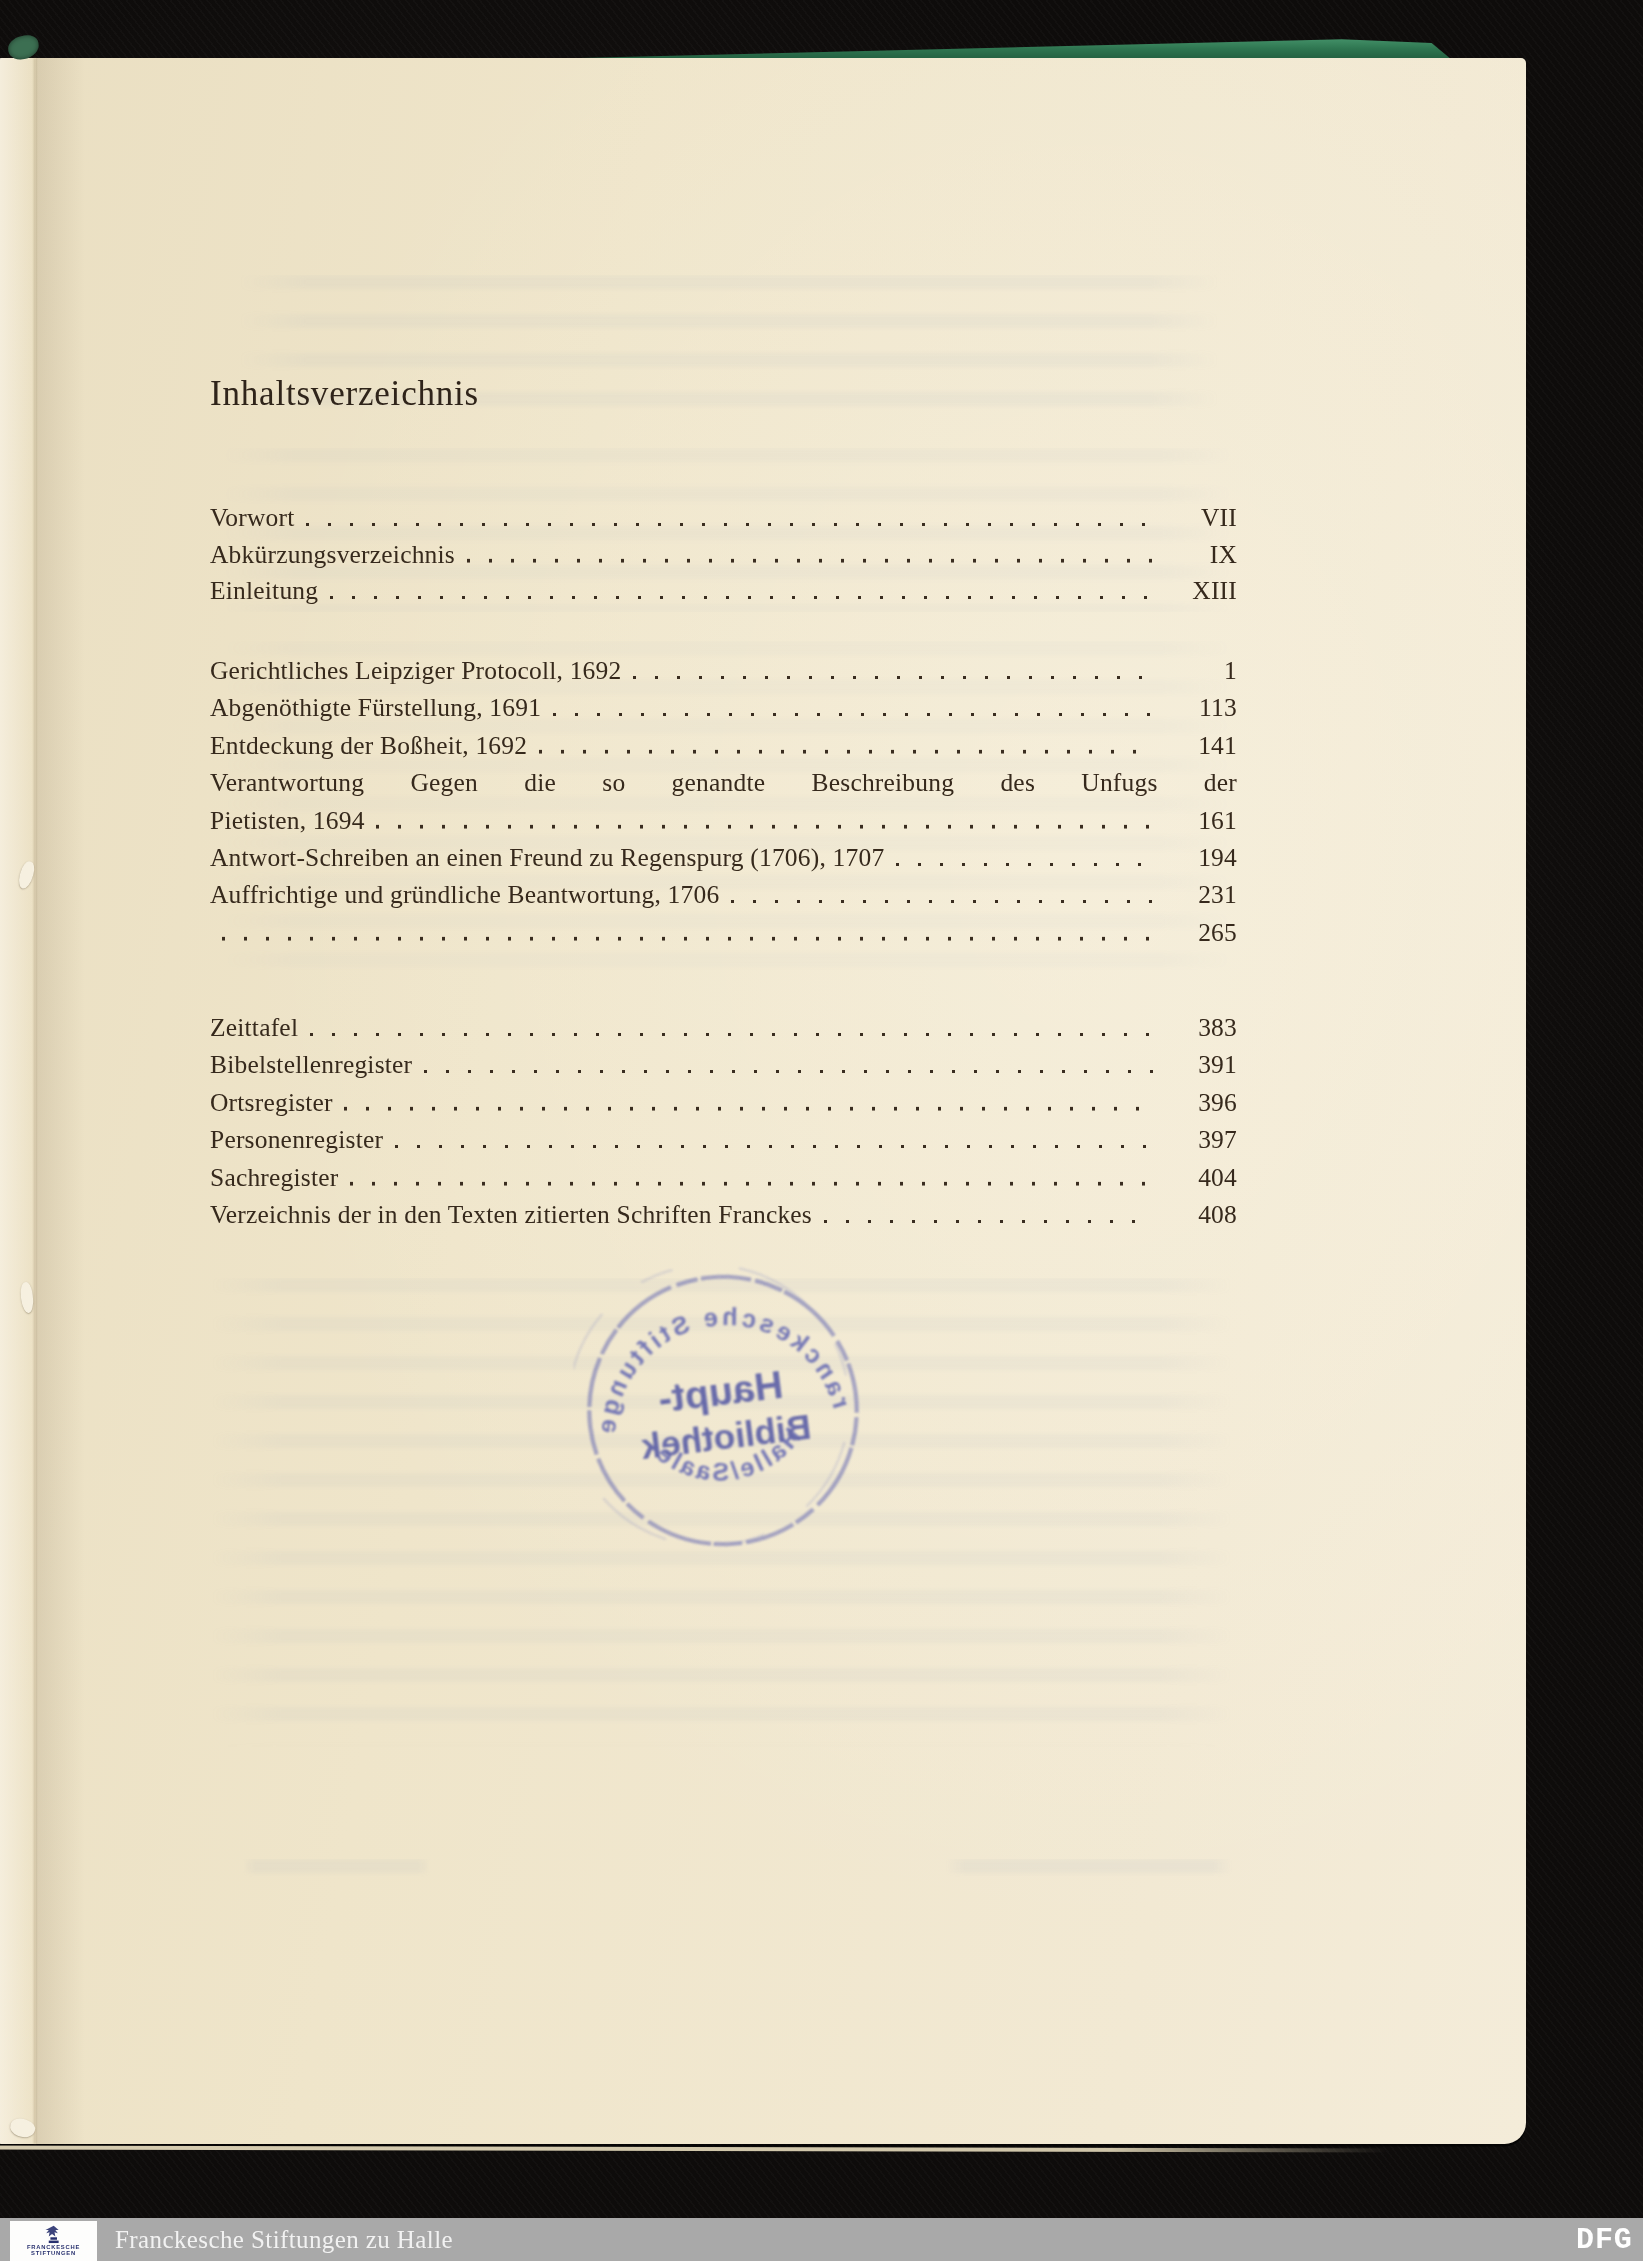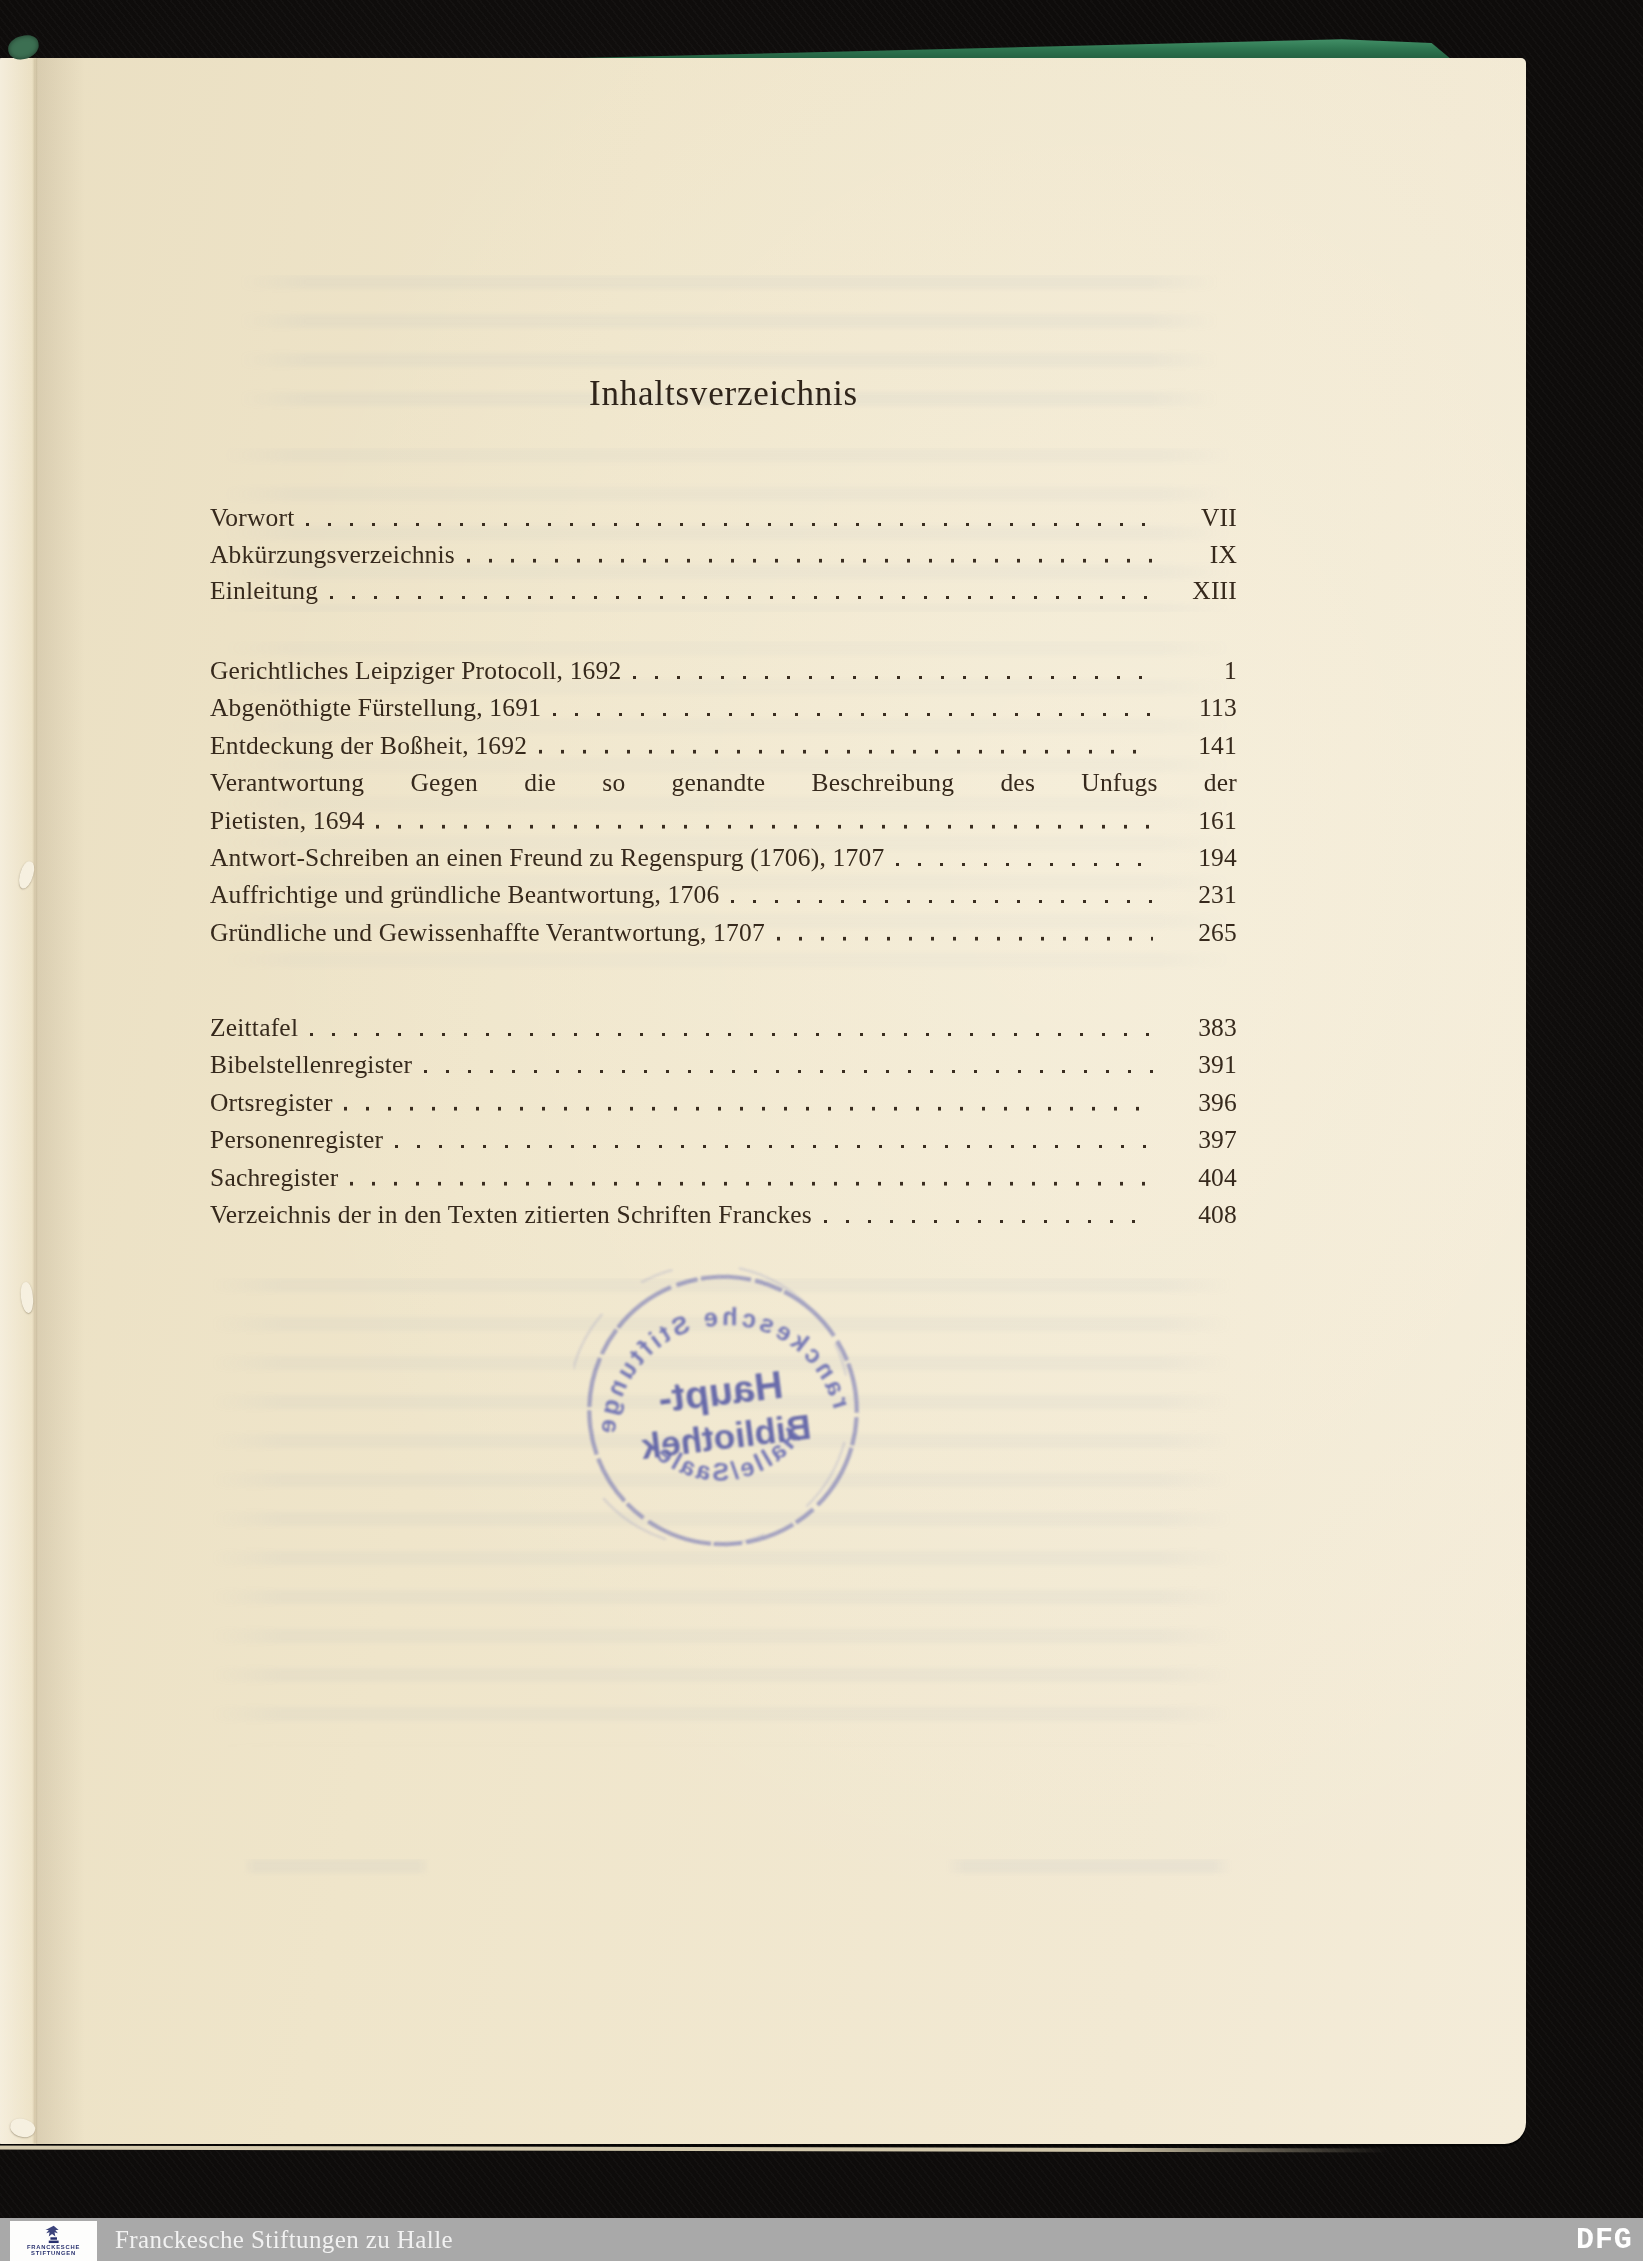--- a/index.html
+++ b/index.html
@@ -54,21 +54,21 @@
     background-image:repeating-linear-gradient(to bottom,
       rgba(158,168,184,0.16) 0 14px, rgba(0,0,0,0) 14px 39px);
     -webkit-mask-image:linear-gradient(to right,transparent 0,black 7%,black 93%,transparent 100%);
             mask-image:linear-gradient(to right,transparent 0,black 7%,black 93%,transparent 100%);
   }
 
   
   .toc{position:absolute;left:210px;width:1027px;color:#36291c;
     font-size:25.5px;letter-spacing:0.2px;}
   .page-title{position:absolute;left:210px;top:374px;width:1027px;
-    text-align:center;font-size:35px;letter-spacing:0.8px;color:#2f241a;}
+    font-size:35px;letter-spacing:0.8px;color:#2f241a;}
   .row{display:flex;align-items:baseline;margin-bottom:7.4px;}
   .sec-front .row{margin-bottom:6.6px;}
   .lbl{white-space:nowrap;}
   .leader{flex:1 1 auto;align-self:flex-end;height:7.4px;margin:0 13px 5px 10.7px;
     background-image:radial-gradient(circle 2px at 2.5px 3.7px,#3a2d20 97%,rgba(0,0,0,0));
     background-size:22px 7.4px;background-repeat:repeat-x;background-position:left bottom;}
   .pg{min-width:71px;text-align:right;white-space:nowrap;}
   .row.wrap{display:block;text-align:justify;text-align-last:justify;}
 
   
@@ -168,21 +168,20 @@
       <span class="lbl">Antwort-Schreiben an einen Freund zu Regenspurg (1706), 1707</span>
       <span class="leader"></span>
       <span class="pg">194</span>
     </div>
     <div class="row">
       <span class="lbl">Auffrichtige und gründliche Beantwortung, 1706</span>
       <span class="leader"></span>
       <span class="pg">231</span>
     </div>
     <div class="row">
-      <span class="lbl">Gründliche und Gewissenhaffte Verantwortung, 1707</span>
       <span class="leader"></span>
       <span class="pg">265</span>
     </div>
   </div>
 
   <div class="toc sec-back" style="top:1013px">
     <div class="row">
       <span class="lbl">Zeittafel</span>
       <span class="leader"></span>
       <span class="pg">383</span>

